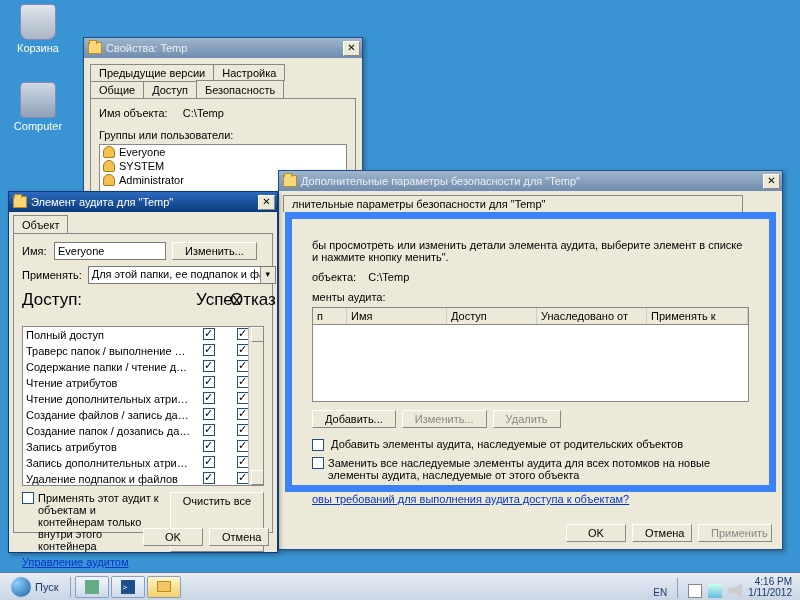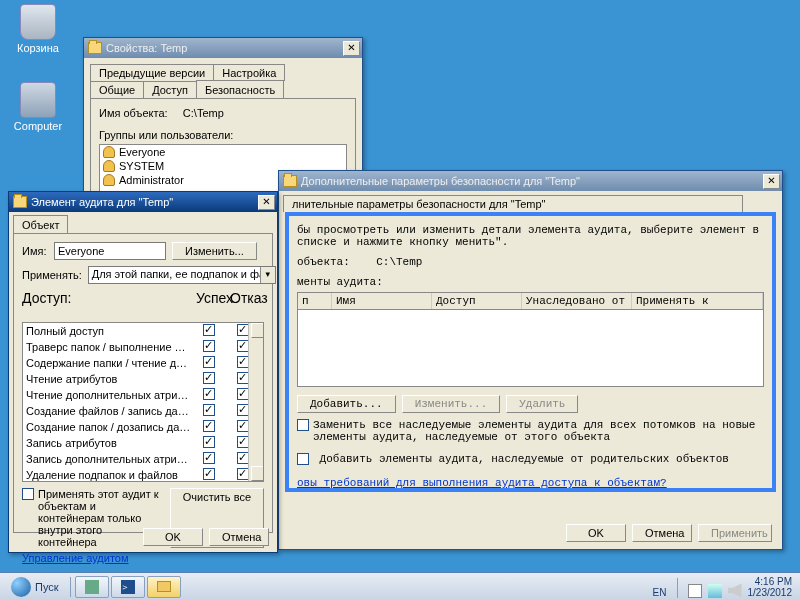--- a/index.html
+++ b/index.html
@@ -31,21 +31,21 @@
   .tabpanel { border:1px solid #888; background:#ece9d8; padding:8px; height:320px; position:relative;}
   .lbl { font-size:11px; }
   .userlist { border:1px solid #888; background:#fff; height:70px; overflow:auto; margin-top:3px;}
   .userlist .urow { display:flex; align-items:center; padding:1px 3px; gap:4px;}
   .userlist .uicon { width:12px; height:12px; background:#f2c14e; border:1px solid #a37b1f; border-radius:50% 50% 2px 2px;}
 
   
   .advwin { left:278px; top:170px; width:505px; height:380px; }
   .advwin .body { padding:0;}
   .adv-tabrow{display:flex;margin:4px 0 0 4px;}
-  .adv-content { margin:0 6px 6px 6px; border:4px solid #3b82f6; background:#ece9d8; padding:8px; height:280px; position:relative;font-family:Liberation Mono, monospace;}
+  .adv-content { margin:0 6px 6px 6px; border:7px solid #3b82f6; background:#ece9d8; padding:20px; height:280px; position:relative;}
   .adv-table { border:1px solid #888; background:#fff; height:95px; margin-top:4px; width:100%;}
   .adv-thead { display:flex; background:#ece9d8; border-bottom:1px solid #888;}
   .adv-thead div { border-right:1px solid #ccc; padding:2px 4px; font-size:11px;}
   .buttonrow { display:flex; gap:6px; margin-top:8px;}
   .wbtn { background:#ece9d8; border:1px solid #888; border-top-color:#fff; border-left-color:#fff; padding:2px 12px; font-size:11px; cursor:pointer;}
   .wbtn.disabled { color:#888;}
   .check { width:12px; height:12px; border:1px solid #1f4f8b; background:#fff; display:inline-block; vertical-align:middle; margin-right:4px;}
   .linklike { color:#0033cc; text-decoration:underline; cursor:pointer;}
   .bottom-btns { position:absolute; right:10px; bottom:7px; display:flex; gap:6px;}
 
@@ -53,21 +53,21 @@
   .auditwin { left:8px; top:191px; width:270px; height:362px; border-color:#0a3a7a;}
   .auditwin .titlebar{ background:linear-gradient(#2d6bbf,#0a3a7a);}
   .auditwin .body { padding:0;}
   .a-tabrow{display:flex;}
   .a-panel{ border:1px solid #888; background:#ece9d8; margin:0 4px 4px 4px; padding:8px; height:300px; position:relative;}
   .ftext { border:1px solid #7a7a7a; background:#fff; padding:2px 3px; font-size:11px; height:18px; display:inline-block;}
   .combo { display:inline-flex; border:1px solid #7a7a7a; background:#fff; height:18px; width:188px; }
   .combo .cval{ flex:1; padding:1px 3px; overflow:hidden; white-space:nowrap;}
   .combo .cdrop{ width:15px; background:#ece9d8; border-left:1px solid #888; text-align:center; line-height:14px; font-size:9px;}
   .permlist { border:1px solid #888; background:#fff; height:160px; overflow:auto; margin-top:16px; position:relative;}
-  .perm-head { display:flex; font-size:14px; margin-top:6px;}
+  .perm-head { display:flex; font-size:17px; margin-top:6px;}
   .perm-head .plabel{ flex:1;}
   .perm-head .pcol{ width:34px; text-align:center;}
   .prow { display:flex; align-items:center; padding:1px 3px; font-size:11px;}
   .prow .pname{ flex:1; overflow:hidden; white-space:nowrap; text-overflow:ellipsis;}
   .prow .pcb{ width:34px; text-align:center;}
   .cb { width:12px; height:12px; border:1px solid #1f4f8b; background:#fff; display:inline-block; position:relative; cursor:pointer;}
   .cb.checked::after{content:"✓"; position:absolute; left:0; top:-2px; font-size:11px; color:#000;}
   .sb { position:absolute; right:0; top:0; bottom:0; width:15px; background:#ece9d8; border-left:1px solid #bbb;}
   .sb::before,.sb::after{content:"";position:absolute;left:2px;width:11px;height:13px;background:#ece9d8;border:1px solid #888;border-top-color:#fff;border-left-color:#fff;}
   .sb::before{top:0;} .sb::after{bottom:0;}
@@ -163,27 +163,27 @@
           <div style="width:90px;">Доступ</div>
           <div style="width:110px;">Унаследовано от</div>
           <div style="flex:1;">Применять к</div>
         </div>
       </div>
       <div class="buttonrow">
         <div class="wbtn">Добавить...</div>
         <div class="wbtn disabled">Изменить...</div>
         <div class="wbtn disabled">Удалить</div>
       </div>
+      <div style="margin-top:10px;">
+        <span class="check"></span>
+        <span class="lbl">Добавить элементы аудита, наследуемые от родительских объектов</span>
+      </div>
       <div style="margin-top:6px; display:flex;">
         <span class="check"></span>
         <span class="lbl" style="flex:1;">Заменить все наследуемые элементы аудита для всех потомков на новые элементы аудита, наследуемые от этого объекта</span>
-      </div>
-      <div style="margin-top:10px;">
-        <span class="check"></span>
-        <span class="lbl">Добавить элементы аудита, наследуемые от родительских объектов</span>
       </div>
       <div style="margin-top:12px;">
         <span class="linklike">овы требований для выполнения аудита доступа к объектам?</span>
       </div>
     </div>
     <div class="bottom-btns">
       <div class="wbtn" style="width:60px;text-align:center;">OK</div>
       <div class="wbtn" style="width:60px;text-align:center;">Отмена</div>
       <div class="wbtn disabled" style="width:74px;text-align:left;">Применить</div>
     </div>
@@ -307,16 +307,16 @@
       <span style="width:14px;height:11px;background:#f2c766;border:1px solid #b58f1f;"></span>
     </div>
   <div class="tray">
     <span>EN</span>
     <span class="sep"></span>
     <span class="ticon" style="background:#fff;border:1px solid #888;position:relative;"></span>
     <span class="ticon" style="background:linear-gradient(#cfe,#6bd);"></span>
     <span class="ticon" style="background:#ccc;clip-path:polygon(0 30%,40% 30%,100% 0,100% 100%,40% 70%,0 70%);"></span>
     <div class="clock">
       <div>4:16 PM</div>
-      <div>1/23/2012</div>
+      <div>1/11/2012</div>
     </div>
   </div>
 </div>
 
 </body></html>

